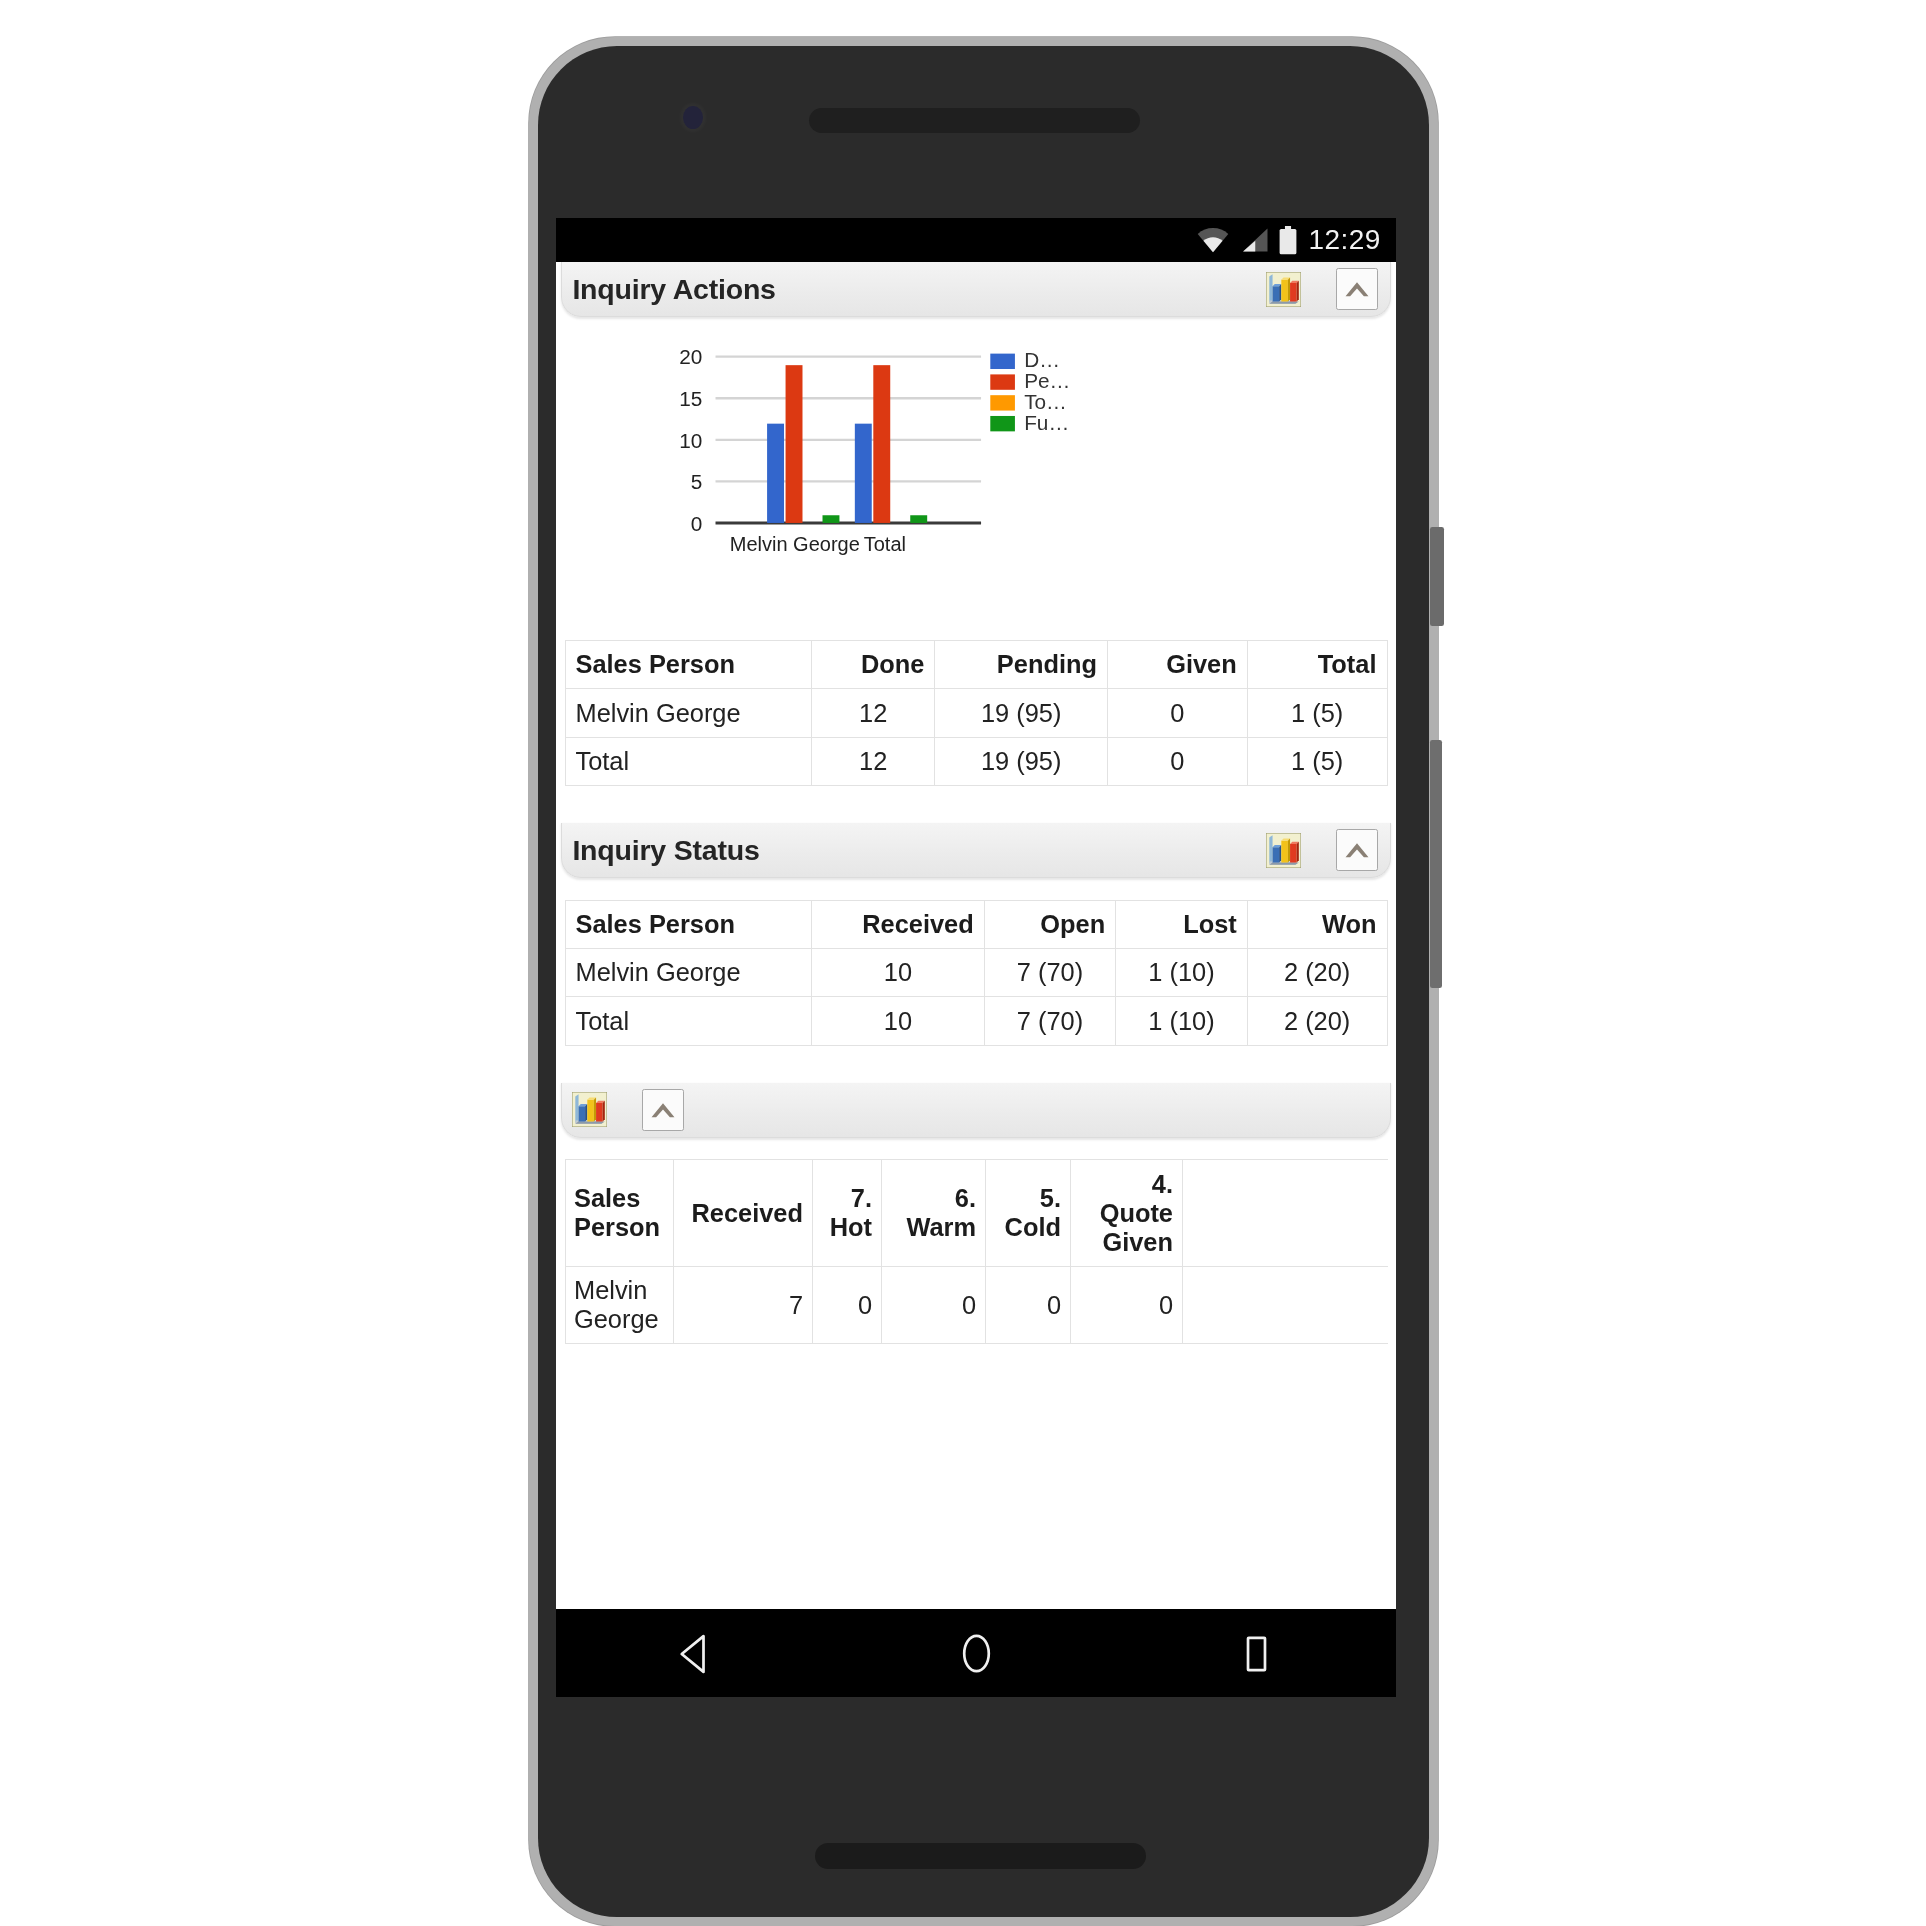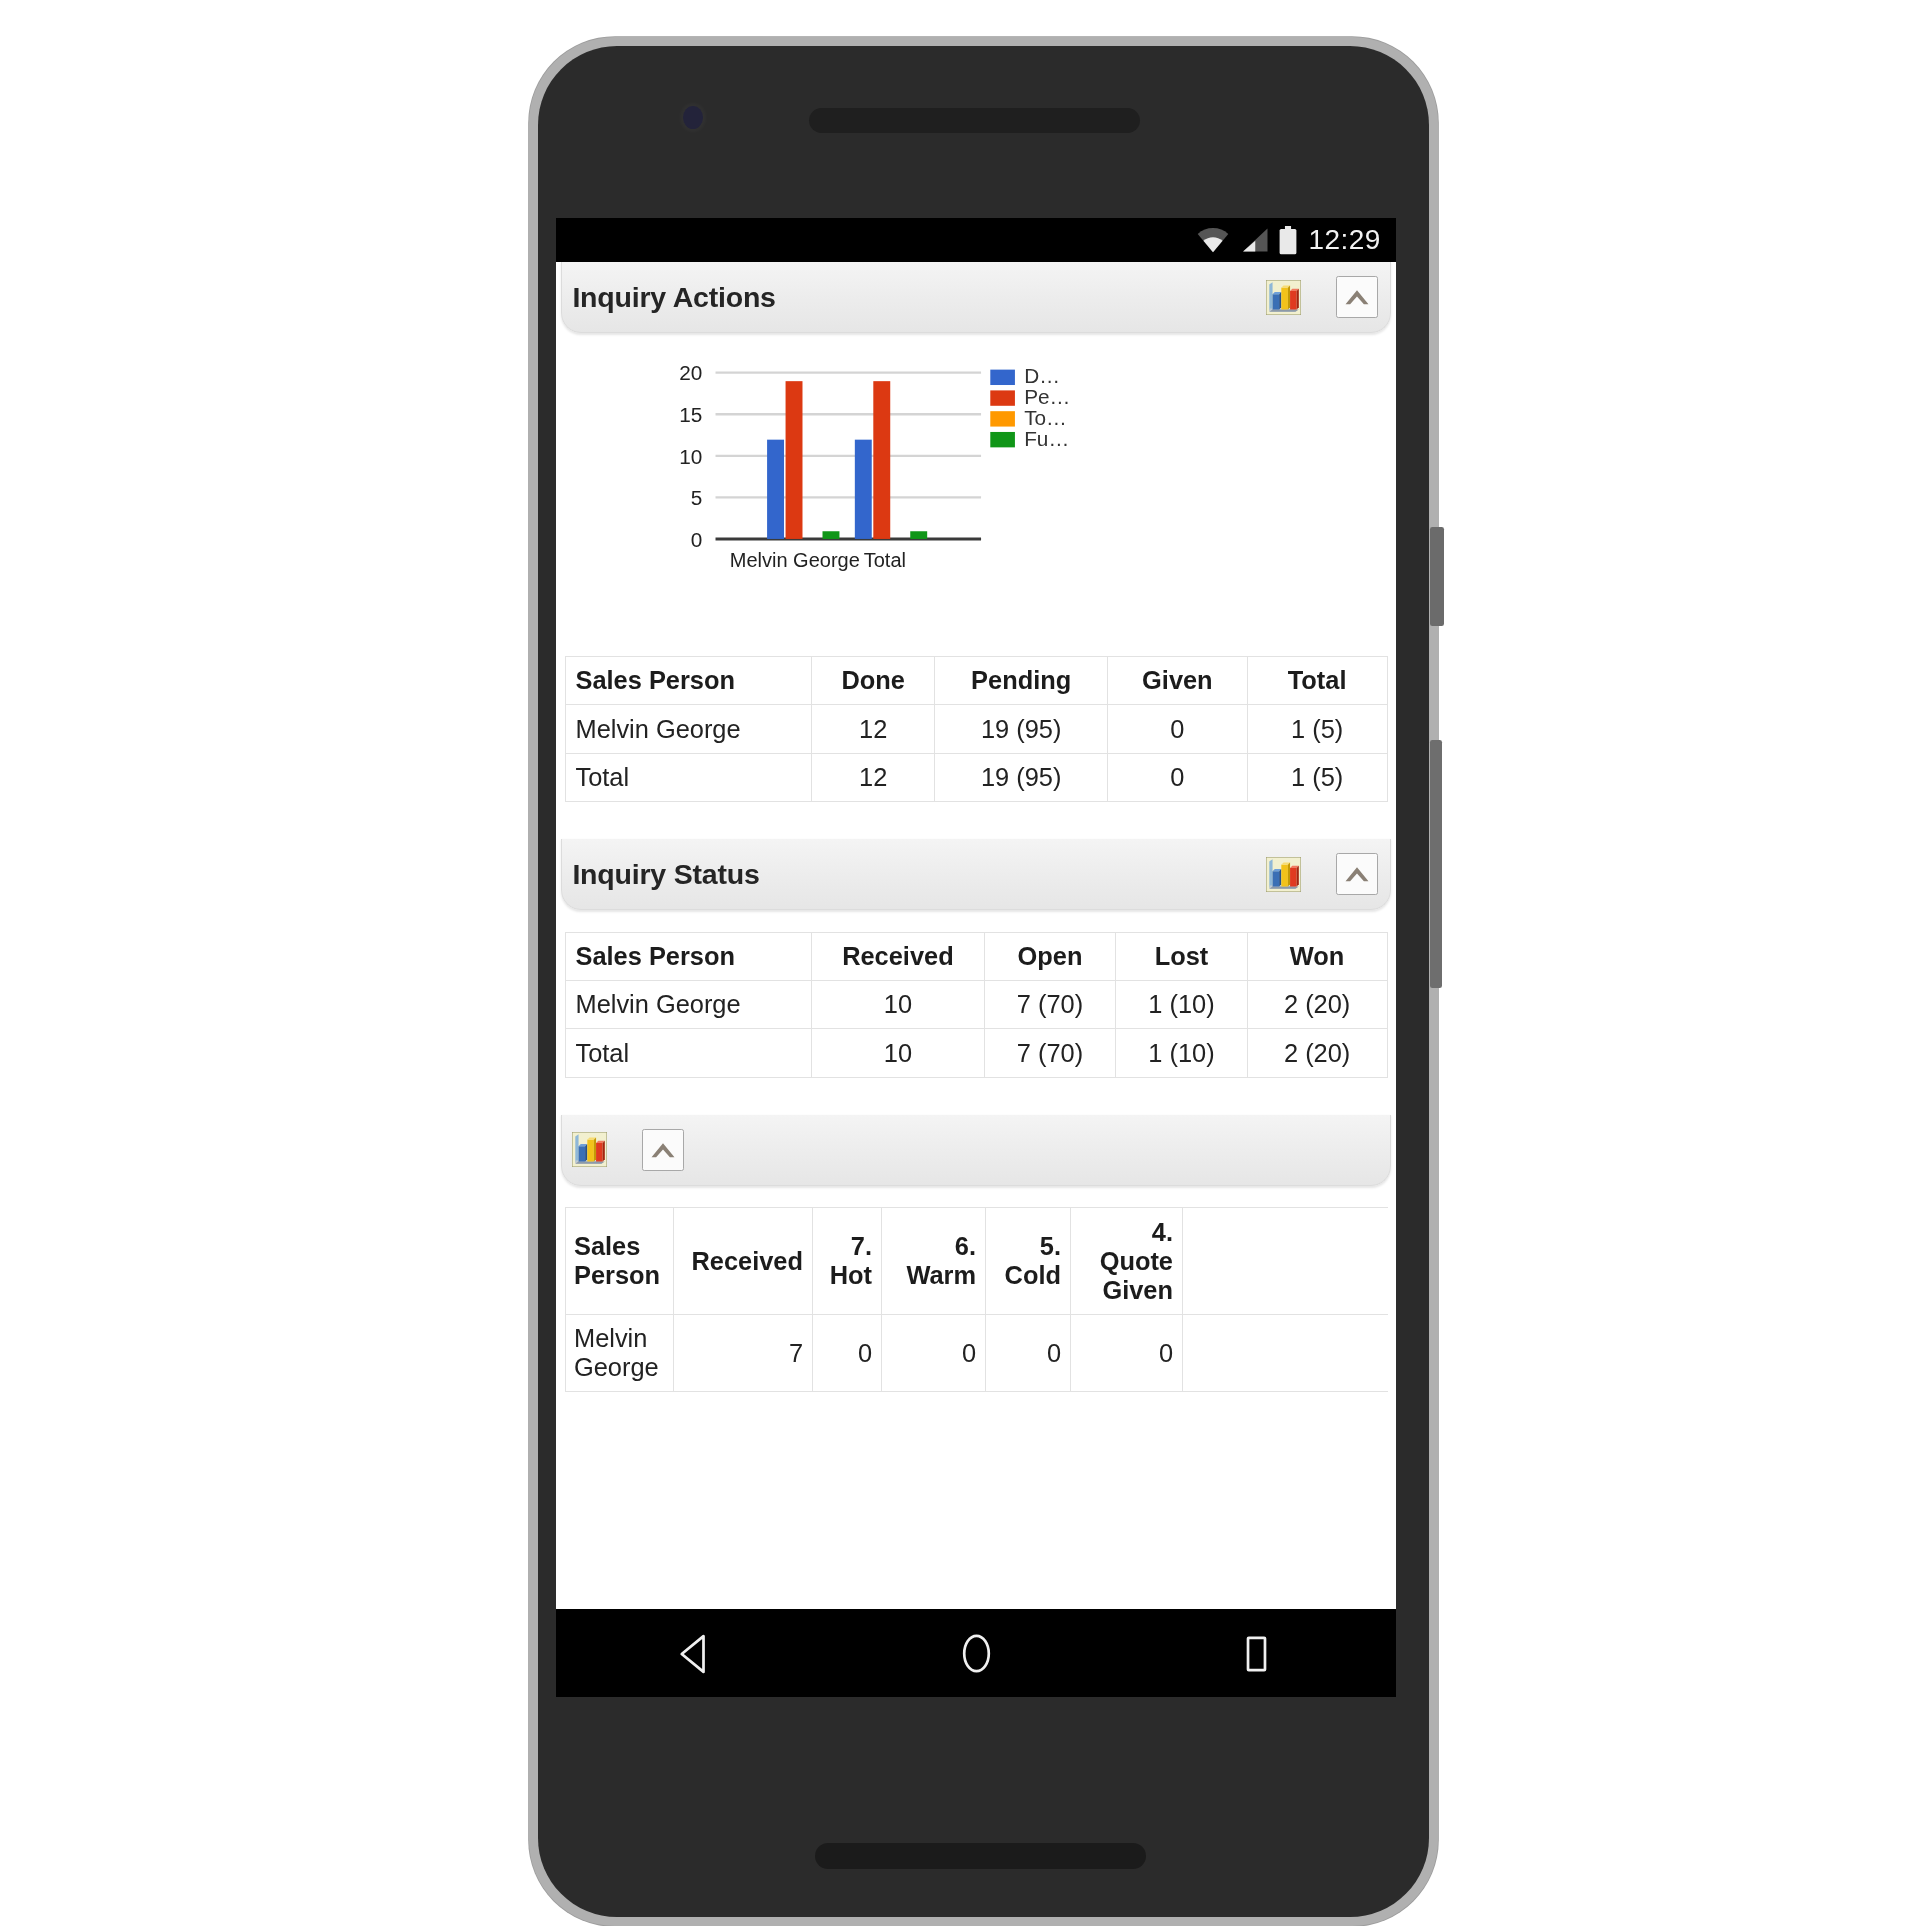--- a/index.html
+++ b/index.html
@@ -23,37 +23,37 @@
 
   
   .statusbar{position:relative;height:44px;background:#000;display:flex;align-items:center;justify-content:flex-end;padding-right:15.4px;box-sizing:border-box;}
   .sb-icons{display:flex;align-items:center;gap:9.2px;}
   .sb-time{color:#f2f2f2;font-size:28px;letter-spacing:0.4px;font-family:"Liberation Sans",sans-serif;margin-left:10.8px;}
 
   
   .appbody{position:relative;height:1347px;background:#fff;overflow:hidden;}
 
   
-  .panel-head{position:relative;margin:0 4.6px 0 4.6px;height:71px;background:linear-gradient(180deg,#f4f4f4 0%,#ececec 55%,#e6e6e6 100%);
+  .panel-head{position:relative;margin:0 4.6px 0 4.6px;height:55px;background:linear-gradient(180deg,#f4f4f4 0%,#ececec 55%,#e6e6e6 100%);
               border-bottom-left-radius:20px;border-bottom-right-radius:20px;
               border:0.8px solid #dcdcdc;border-top:none;box-shadow:0 1.5px 2.3px rgba(0,0,0,.10);
               display:flex;align-items:center;box-sizing:border-box;padding:0 12.3px 0 10.8px;}
   .panel-title{font-size:28.5px;font-weight:bold;color:#252525;flex:1;white-space:nowrap;letter-spacing:-0.2px;}
   .chart-ico{width:35px;height:35px;flex:0 0 auto;margin-right:35px;display:block;}
   .collapse-btn{width:40px;height:40px;border:1.5px solid #a8a8a8;background:#fbfbfb;border-radius:2.3px;
                 display:flex;align-items:center;justify-content:center;flex:0 0 auto;}
 
   
   .chartwrap{position:relative;height:254px;margin-top:32px;margin-left:32px;}
   .chart-svg{position:absolute;left:0;top:0;}
 
   
   table.dt{border-collapse:collapse;width:calc(100% - 17px);margin:0 8.5px;table-layout:fixed;}
   table.dt th,table.dt td{border:0.8px solid #e2e2e2;padding:9.2px 10px;font-size:25.4px;color:#222;background:#fff;}
-  table.dt th{font-weight:bold;text-align:center;color:#1c1c1c;}
+  table.dt th{font-weight:bold;text-align:right;color:#1c1c1c;}
   table.dt td{text-align:center;}
   table.dt td.name{text-align:left;}
   table.dt th.name{text-align:left;}
 
   .gap-sm{height:21.6px;}
   .gap-md{height:37px;}
 
   
   .clipbox{overflow:hidden;width:calc(100% - 17px);margin:0 8.5px;}
   table.dt3{border-collapse:collapse;width:1048px;table-layout:fixed;}

